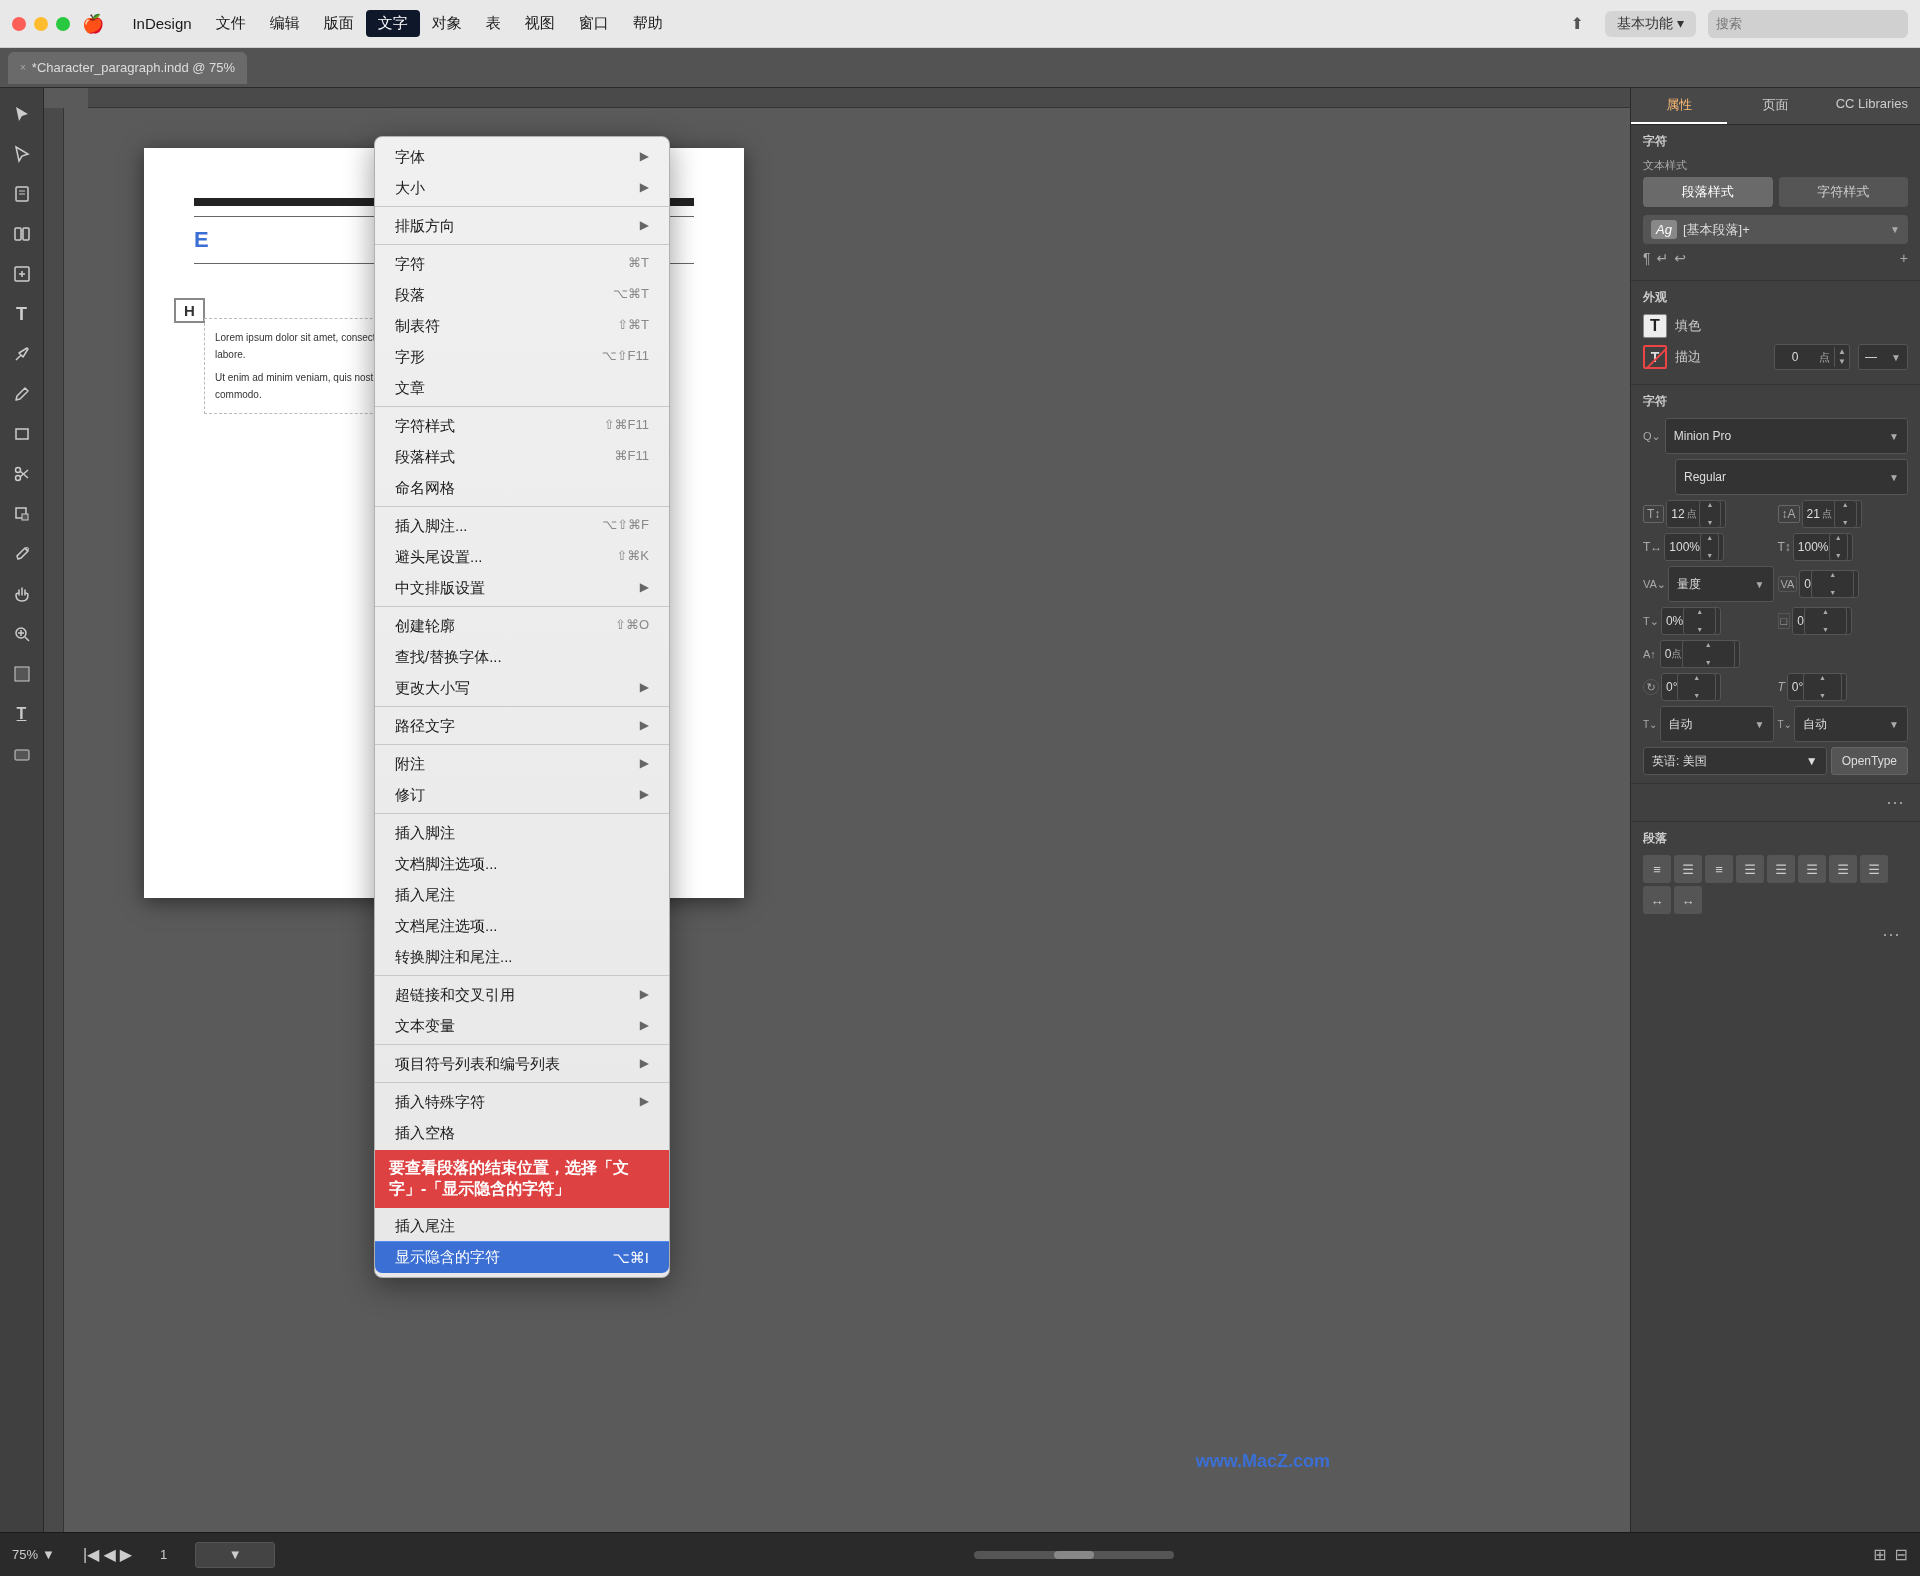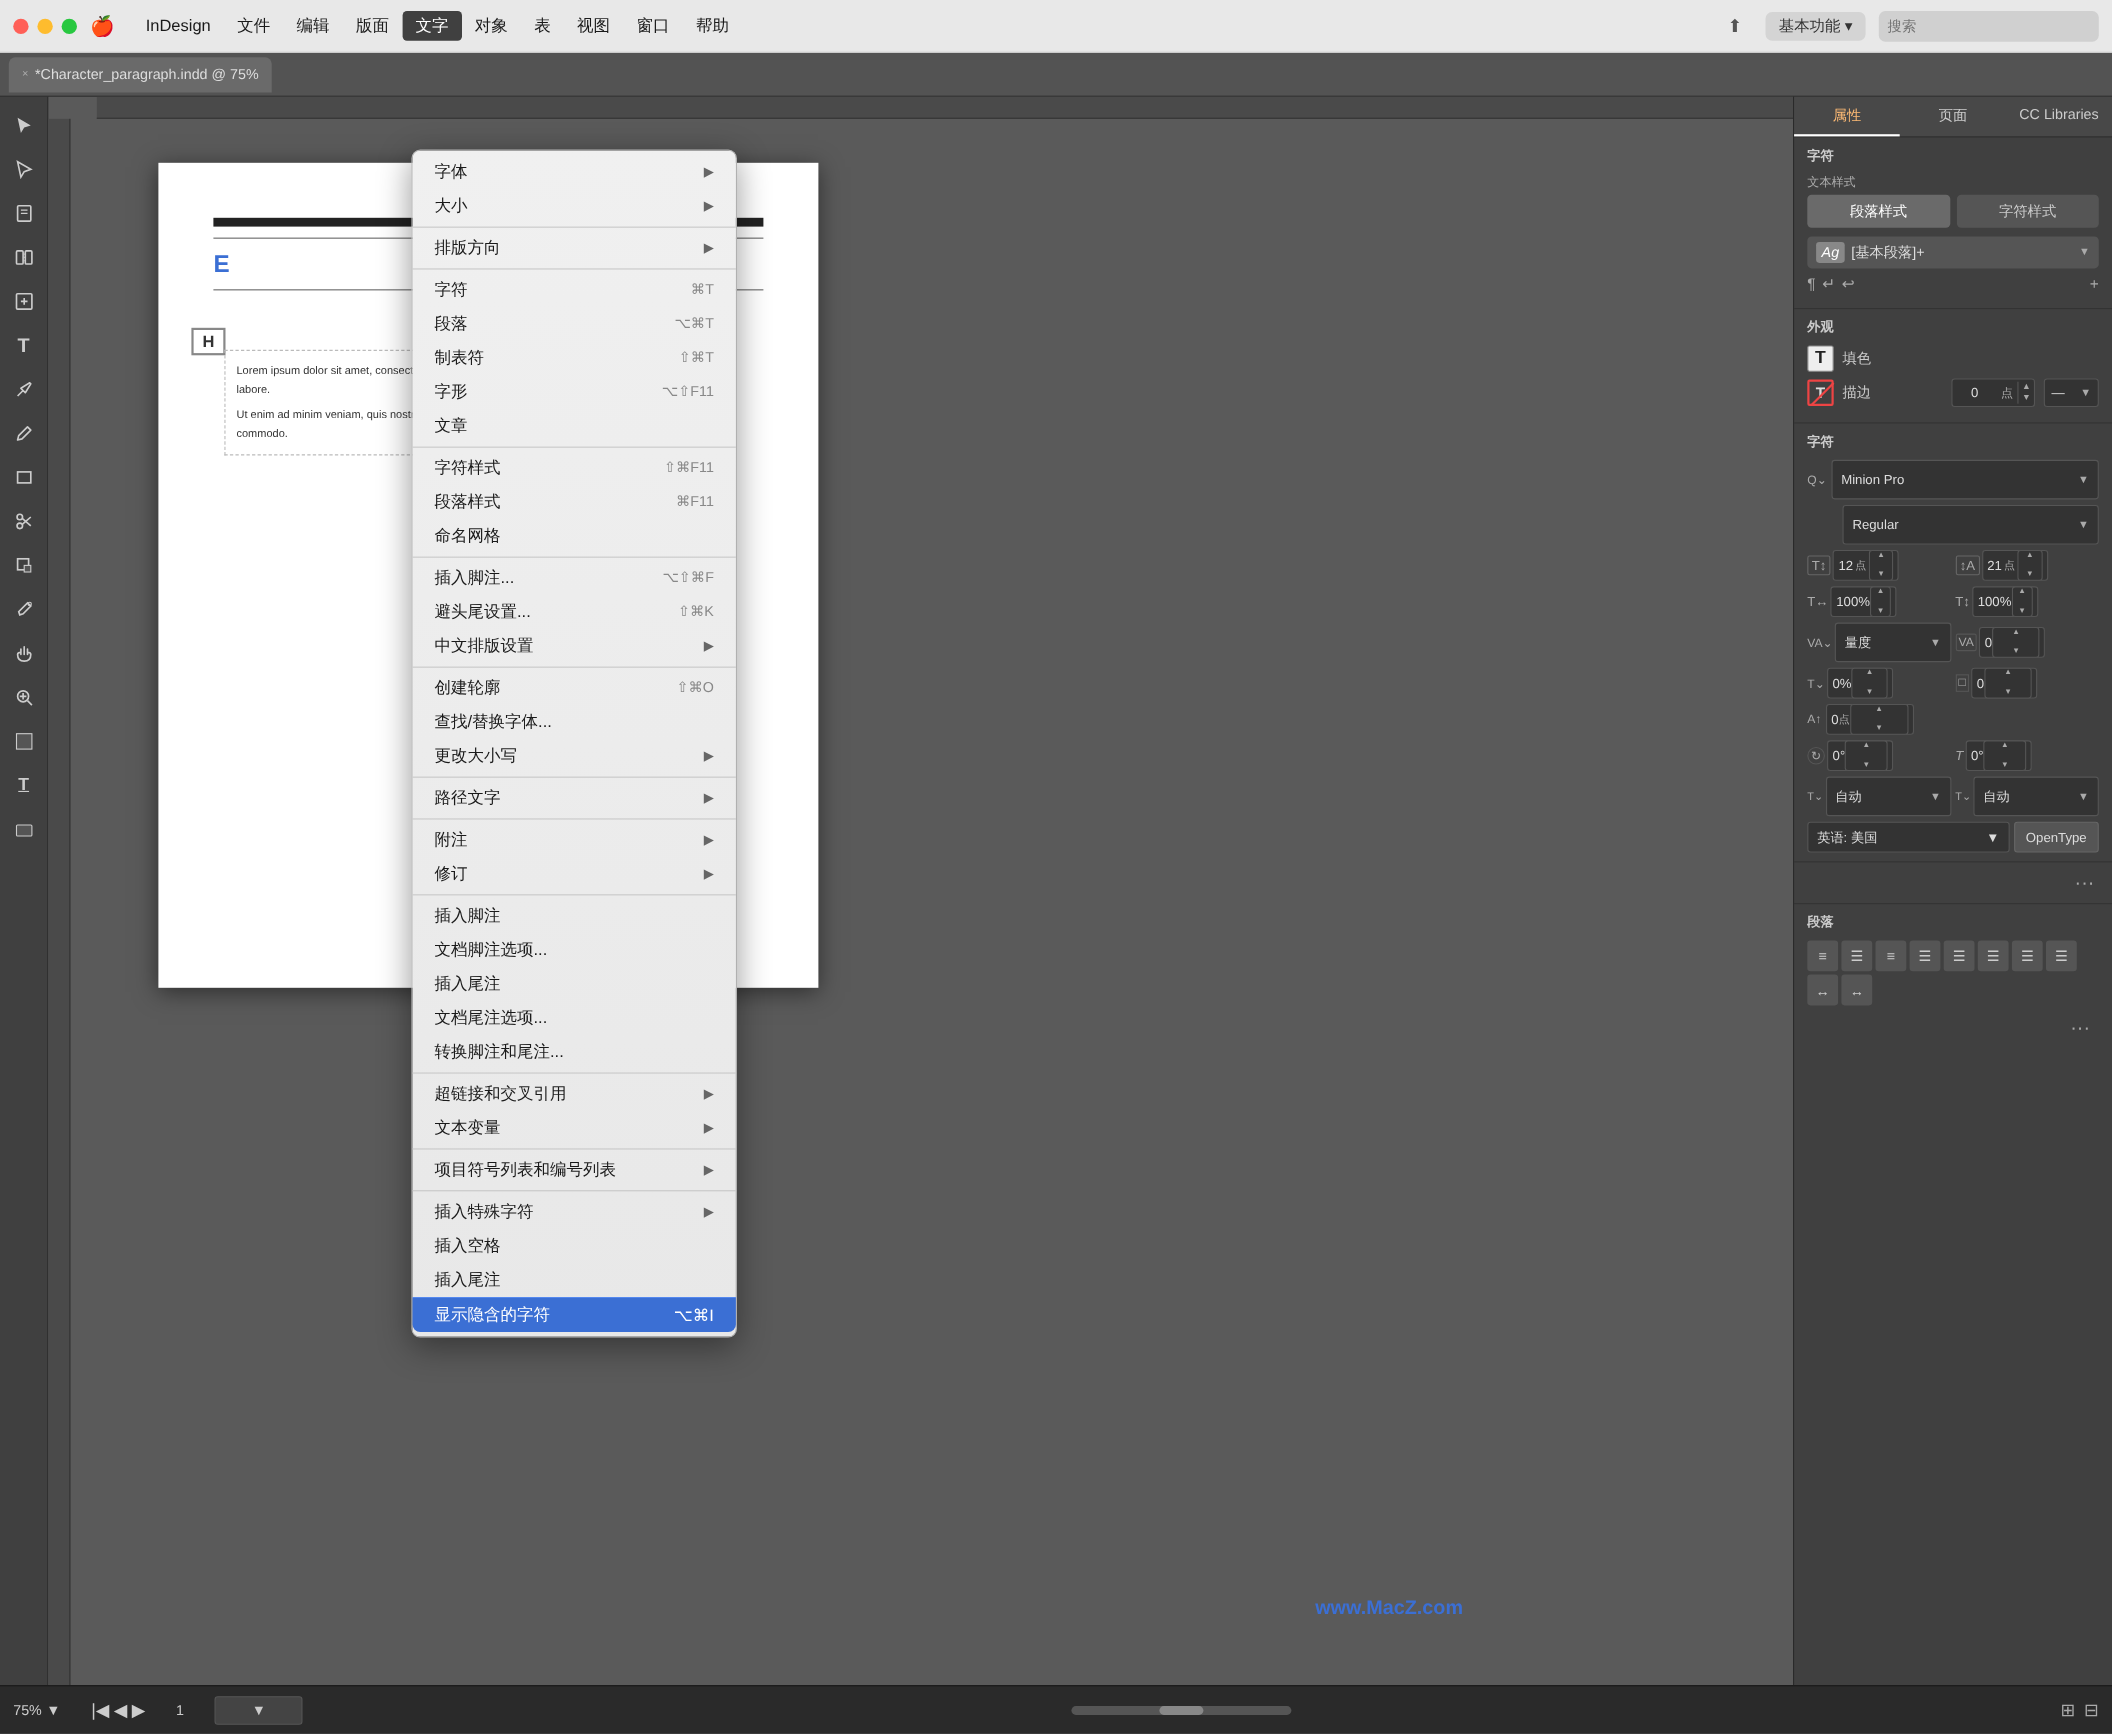--- a/index.html
+++ b/index.html
@@ -31,21 +31,21 @@
       color: #333;
     }
     .menubar-item {
       padding: 4px 12px;
       font-size: 15px;
       color: #1a1a1a;
       cursor: pointer;
       border-radius: 4px;
     }
     .menubar-item:hover, .menubar-item.active {
-      background: #404040;
+      background: #0f172a;
       color: #fff;
       text-align: center;
     }
     .menubar-right {
       margin-left: auto;
       display: flex;
       align-items: center;
       gap: 12px;
     }
     .share-btn {
@@ -818,20 +818,23 @@
 
       <div class="menu-item">
         <span>插入特殊字符</span>
         <span class="arrow">▶</span>
       </div>
 
       <div class="menu-item">
         <span>插入空格</span>
       </div>
 
+      <div style="background: rgba(220,50,50,0.92); padding: 8px 14px; margin: 2px 0;">
+        <span style="color:#fff;font-size:16px;font-weight:bold;">要查看段落的结束位置，选择「文字」-「显示隐含的字符」</span>
+      </div>
 
       <div class="menu-item">
         <span>插入尾注</span>
       </div>
 
       <div class="menu-highlighted-bottom">
         <span>显示隐含的字符</span>
         <span class="shortcut">⌥⌘I</span>
       </div>
     </div>

